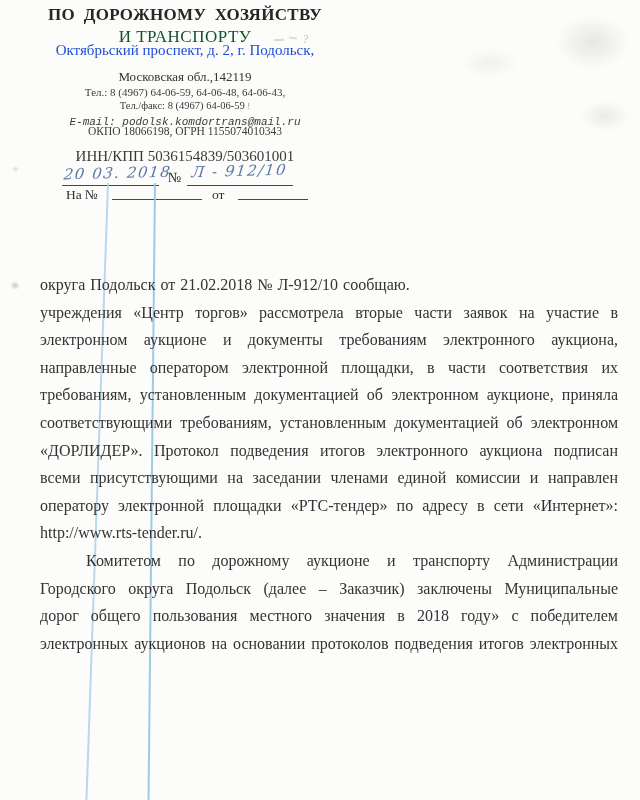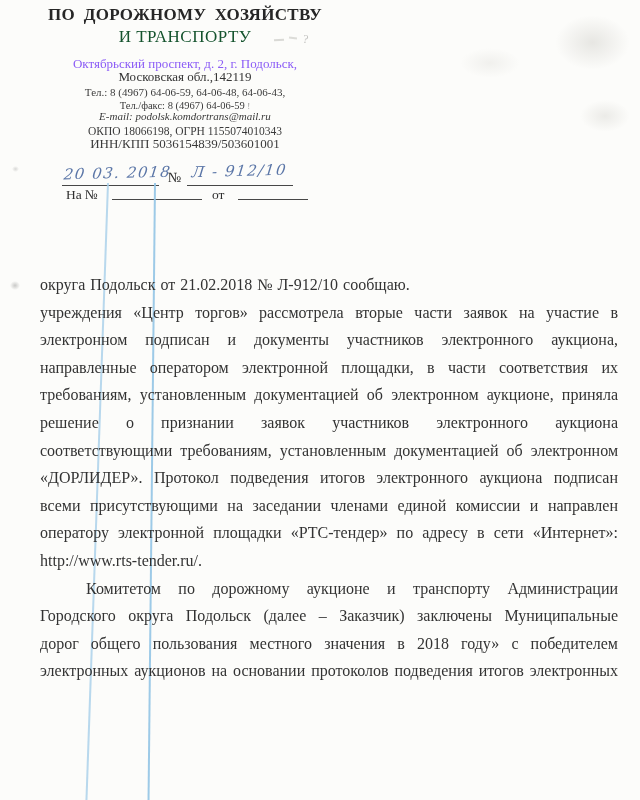--- a/index.html
+++ b/index.html
@@ -11,28 +11,28 @@
     font-family:"Liberation Serif","DejaVu Serif",serif;
     color:#2e2e2e;
     padding-left:24px;
   }
   
   .letterhead{position:absolute;left:25px;top:0;width:320px;text-align:center;}
   .lh-line{position:absolute;left:0;right:0;}
   .org-clip{top:-15px;font-weight:bold;font-size:17px;letter-spacing:5px;color:#2b2b2b;}
   .org1{top:5px;font-weight:bold;font-size:17px;letter-spacing:.3px;word-spacing:4px;color:#262626;}
   .org2{top:27px;font-weight:normal;font-size:17px;letter-spacing:.5px;color:#14532d;}
-  .addr1{top:56px;font-size:13px;color:#8b5cf6;}
+  .addr1{top:42px;font-size:15px;color:#1d4ed8;}
   .addr2{top:69px;font-size:13px;color:#343434;}
   .phone{top:86px;font-size:11px;color:#3a3a3a;}
   .fax{top:100px;font-size:10.5px;color:#3a3a3a;}
   .fax .mark{font-size:9px;color:#6a6a6a;opacity:.7;}
-  .email{top:110px;font-size:11px;font-style:italic;color:#3a3a3a;}
+  .email{top:116px;font-size:11px;font-style:italic;color:#3a3a3a;font-family:Liberation Mono, monospace;}
   .okpo{top:125px;font-size:11.5px;color:#3a3a3a;}
-  .inn{top:136px;font-size:13px;color:#3a3a3a;}
+  .inn{top:148px;font-size:15px;color:#3a3a3a;}
   
   .hline{position:absolute;height:1px;background:#474747;}
   .hl1{left:62px;top:185px;width:97px;}
   .hl2{left:187px;top:185px;width:106px;}
   .hl3{left:112px;top:199px;width:90px;}
   .hl4{left:238px;top:199px;width:70px;}
   .no-sign{position:absolute;left:168px;top:170px;font-size:14px;color:#2e2e2e;}
   .na-no{position:absolute;left:66px;top:187px;font-size:13.5px;color:#2e2e2e;}
   .ot{position:absolute;left:212px;top:187px;font-size:13.5px;color:#2e2e2e;}
   .hand{
@@ -96,24 +96,23 @@
   <div class="hline hl3"></div>
   <div class="ot">от</div>
   <div class="hline hl4"></div>
 
   <div class="fold fold-a"></div>
   <div class="fold fold-b"></div>
 
   <div class="body-text">
     <div class="bline end">округа Подольск от 21.02.2018 № Л-912/10 сообщаю.</div>
     <div class="bline">учреждения «Центр торгов» рассмотрела вторые части заявок на участие в</div>
-    <div class="bline">электронном подписан и документы участников электронного аукциона,</div>
+    <div class="bline">электронном аукционе и документы требованиям электронного аукциона,</div>
     <div class="bline">направленные оператором электронной площадки, в части соответствия их</div>
     <div class="bline">требованиям, установленным документацией об электронном аукционе, приняла</div>
-    <div class="bline">решение о признании заявок участников электронного аукциона</div>
     <div class="bline">соответствующими требованиям, установленным документацией об электронном</div>
     <div class="bline">«ДОРЛИДЕР». Протокол подведения итогов электронного аукциона подписан</div>
     <div class="bline">всеми присутствующими на заседании членами единой комиссии и направлен</div>
     <div class="bline">оператору электронной площадки «РТС-тендер» по адресу в сети «Интернет»:</div>
     <div class="bline end">http://www.rts-tender.ru/.</div>
     <div class="bline indent">Комитетом по дорожному аукционе и транспорту Администрации</div>
     <div class="bline">Городского округа Подольск (далее – Заказчик) заключены Муниципальные</div>
     <div class="bline">дорог общего пользования местного значения в 2018 году» с победителем</div>
     <div class="bline">электронных аукционов на основании протоколов подведения итогов электронных</div>
   </div>

